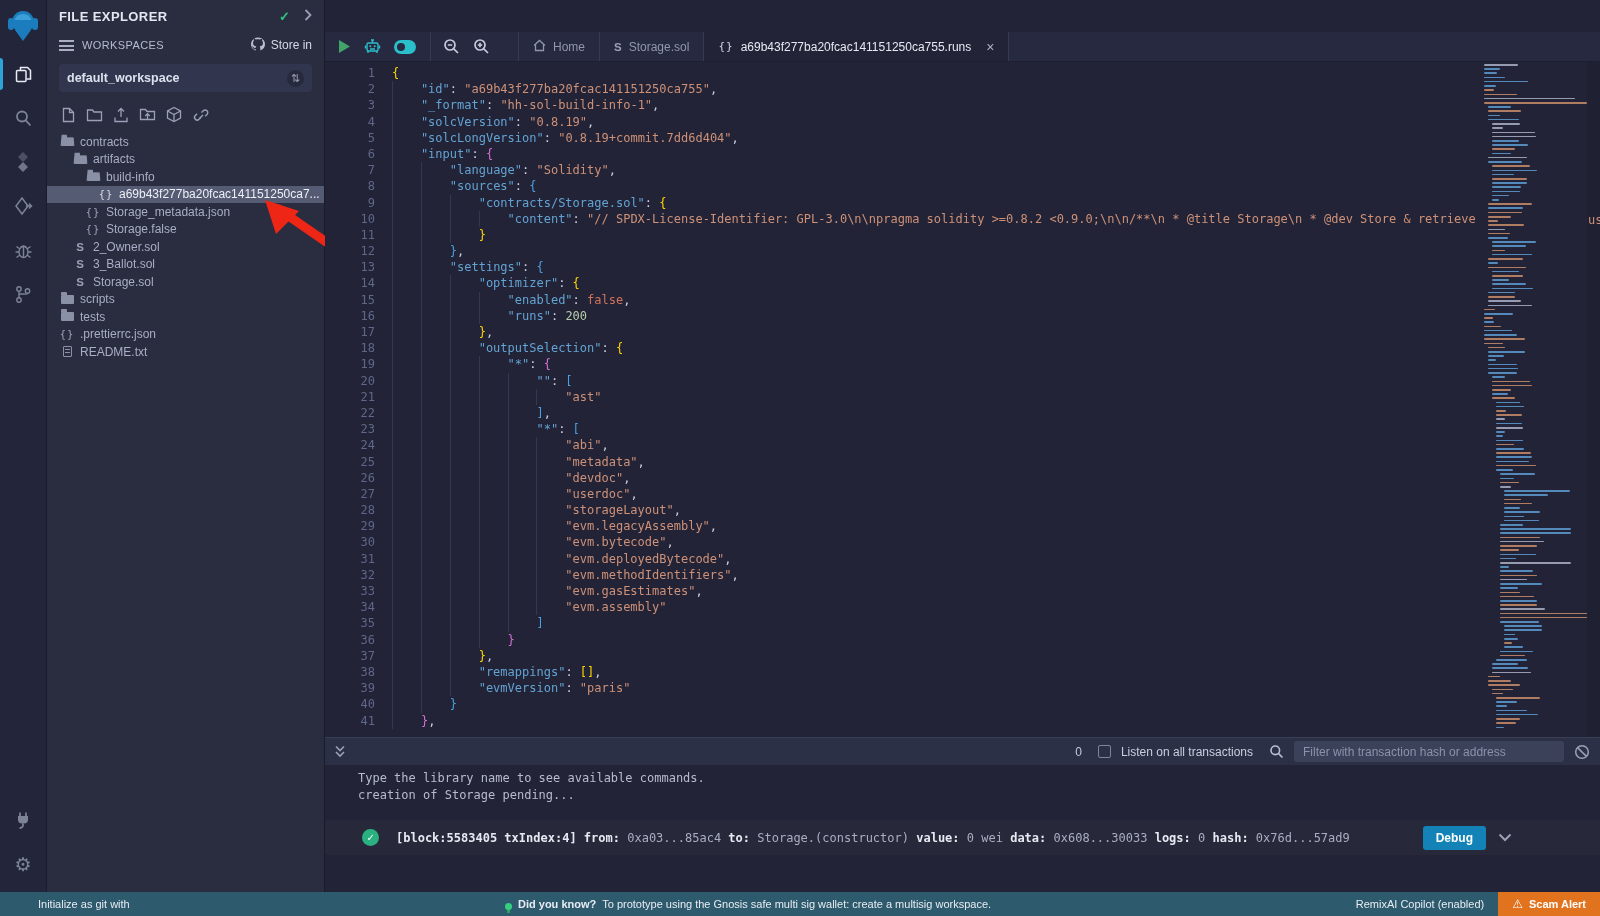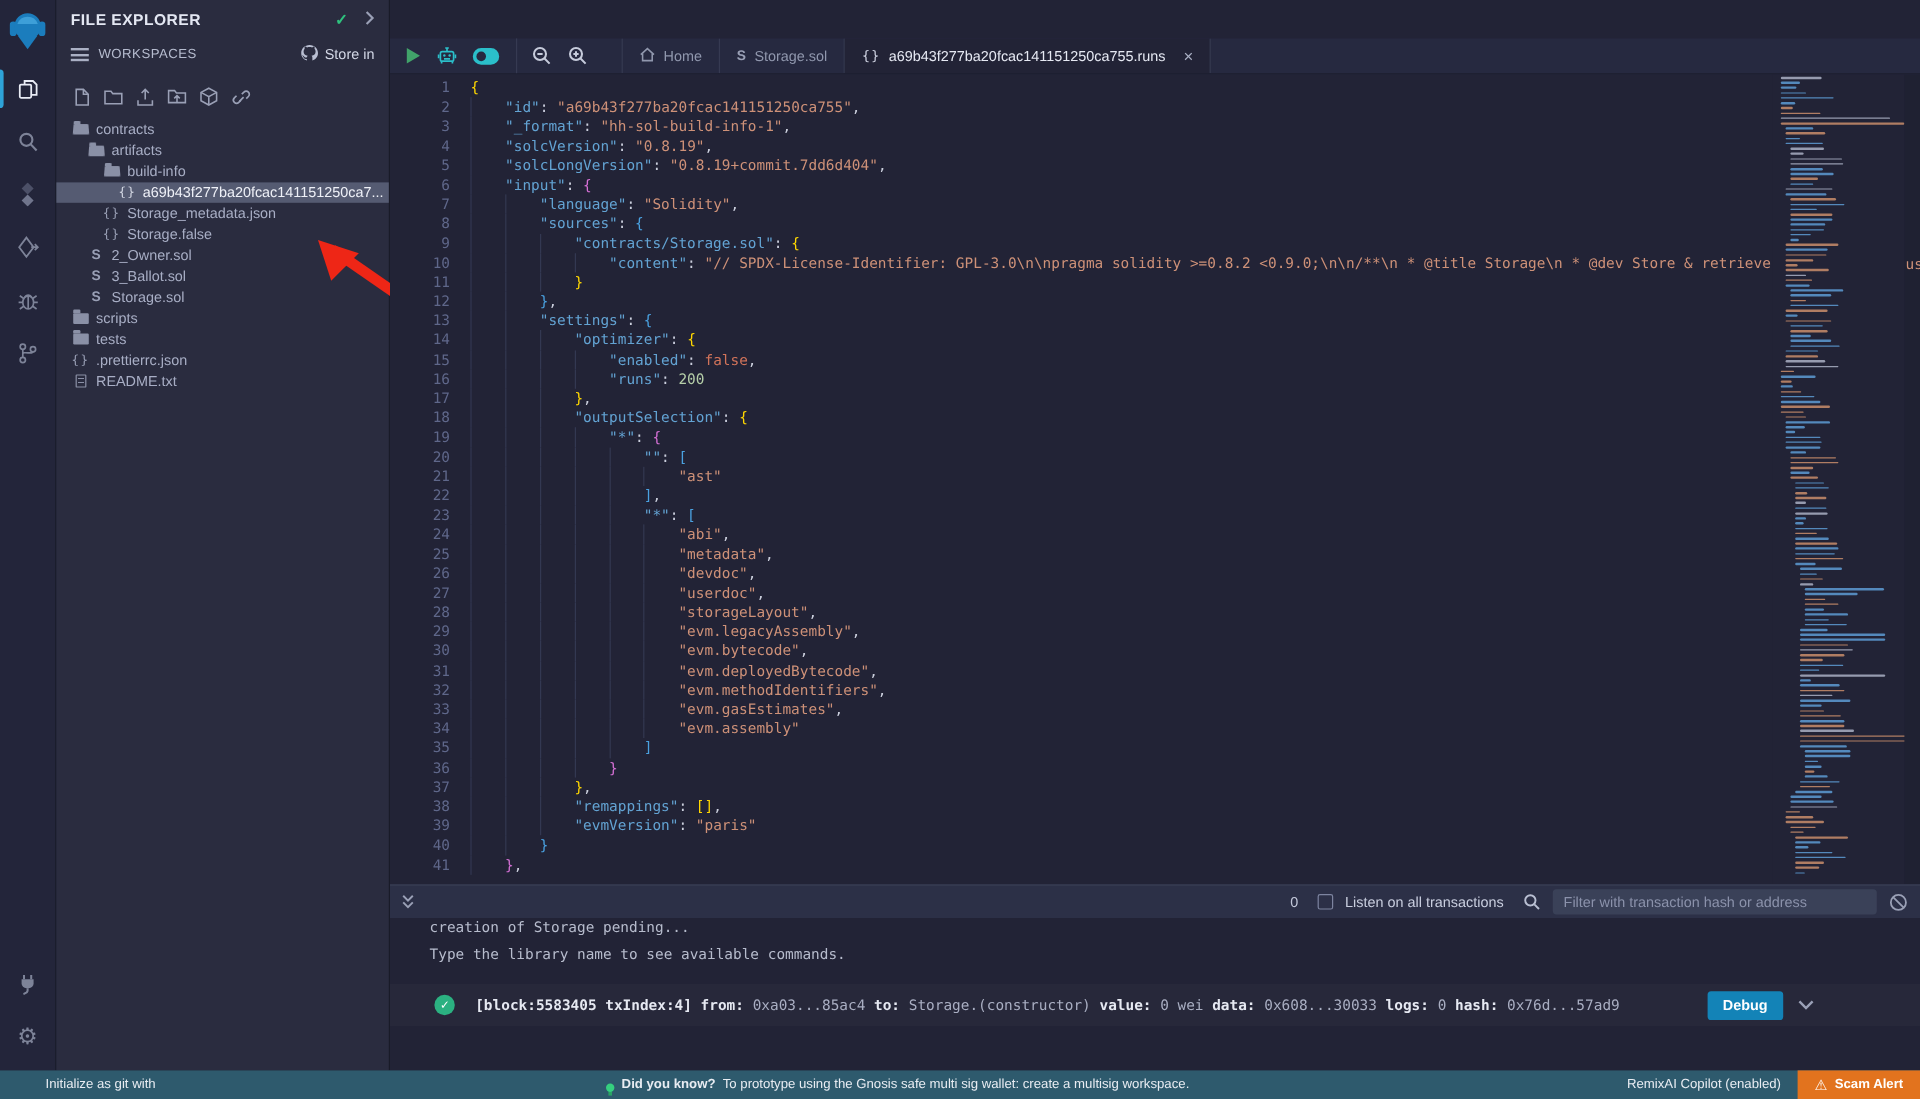--- a/index.html
+++ b/index.html
@@ -226,20 +226,24 @@
       <span class="hamburger"></span>
       <span class="ws-label">WORKSPACES</span>
       <span class="signin">
         <span>
           <svg width="16" height="14" viewBox="0 0 16 14">
             <path d="M8 0.5 C12 0.5 15 3.5 15 7.2 C15 10.5 13 12.6 10.3 13.4 L10.3 11 C10.3 10.2 10 9.7 9.6 9.4 C11.8 9.2 13 8.2 13 6 C13 5 12.7 4.3 12.1 3.7 C12.3 3.2 12.3 2.4 12 1.7 C11.2 1.7 10.5 2.2 10.1 2.5 C9.4 2.3 8.7 2.2 8 2.2 C7.3 2.2 6.6 2.3 5.9 2.5 C5.5 2.2 4.8 1.7 4 1.7 C3.7 2.4 3.7 3.2 3.9 3.7 C3.3 4.3 3 5 3 6 C3 8.2 4.2 9.2 6.4 9.4 C6.1 9.7 5.8 10.1 5.7 10.7 C5.2 10.9 4.1 11.2 3.4 10 C3.4 10 3 9.3 2.2 9.2 C2.2 9.2 1.4 9.2 2.1 9.7 C2.1 9.7 2.7 10 3 11 C3 11 3.5 12.5 5.7 12.1 L5.7 13.4 C3 12.6 1 10.5 1 7.2 C1 3.5 4 0.5 8 0.5 Z" fill="#b9bfd2"></path>
           </svg>
         </span>
         <span>Store in</span>
       </span>
+    </div>
+    <div class="ws-select">
+      <span class="ws-name">default_workspace</span>
+      <span class="sort-badge">⇅</span>
     </div>
     <div class="exp-actions">
       <span class="abtn">
         <svg width="15" height="16" viewBox="0 0 15 16" fill="none" stroke="#9aa0b6" stroke-width="1.3">
           <path d="M2.5 1.5 h6 l4 4 v9 h-10 z"></path>
             <path d="M8.5 1.5 v4 h4"></path>
         </svg>
       </span>
       <span class="abtn">
         <svg width="17" height="14" viewBox="0 0 17 14" fill="none" stroke="#9aa0b6" stroke-width="1.3">
@@ -614,22 +618,22 @@
       <input class="filter-input" placeholder="Filter with transaction hash or address" style="">
       <span style="display:flex;">
         <svg width="16" height="16" viewBox="0 0 16 16" fill="none" stroke="#9aa0b6" stroke-width="1.5">
           <circle cx="8" cy="8" r="6.3"></circle>
             <path d="M3.6 3.6 L12.4 12.4"></path>
         </svg>
       </span>
     </div>
 
     <div class="termout">
+      <div class="tline one">Type the library name to see available commands.</div>
       <div class="tline">creation of Storage pending...</div>
-      <div class="tline one">Type the library name to see available commands.</div>
       <div class="logrow">
         <span class="logcheck">✓</span>
         <span class="logtext" id="logtext"><span class="lb">[block:5583405 txIndex:4] </span><span class="lb"> from: </span><span class="lv">0xa03...85ac4 </span><span class="lb">to: </span><span class="lv">Storage.(constructor) </span><span class="lb">value: </span><span class="lv">0 wei </span><span class="lb">data: </span><span class="lv">0x608...30033 </span><span class="lb">logs: </span><span class="lv">0 </span><span class="lb">hash: </span><span class="lv">0x76d...57ad9</span></span>
         <button class="debug-btn">Debug</button>
         <span class="log-chev">
           <svg width="14" height="9" viewBox="0 0 14 9" fill="none" stroke="#9aa0b6" stroke-width="2">
               <path d="M1.5 1.5 L7 7 L12.5 1.5"></path>
             </svg>
         </span>
       </div>

